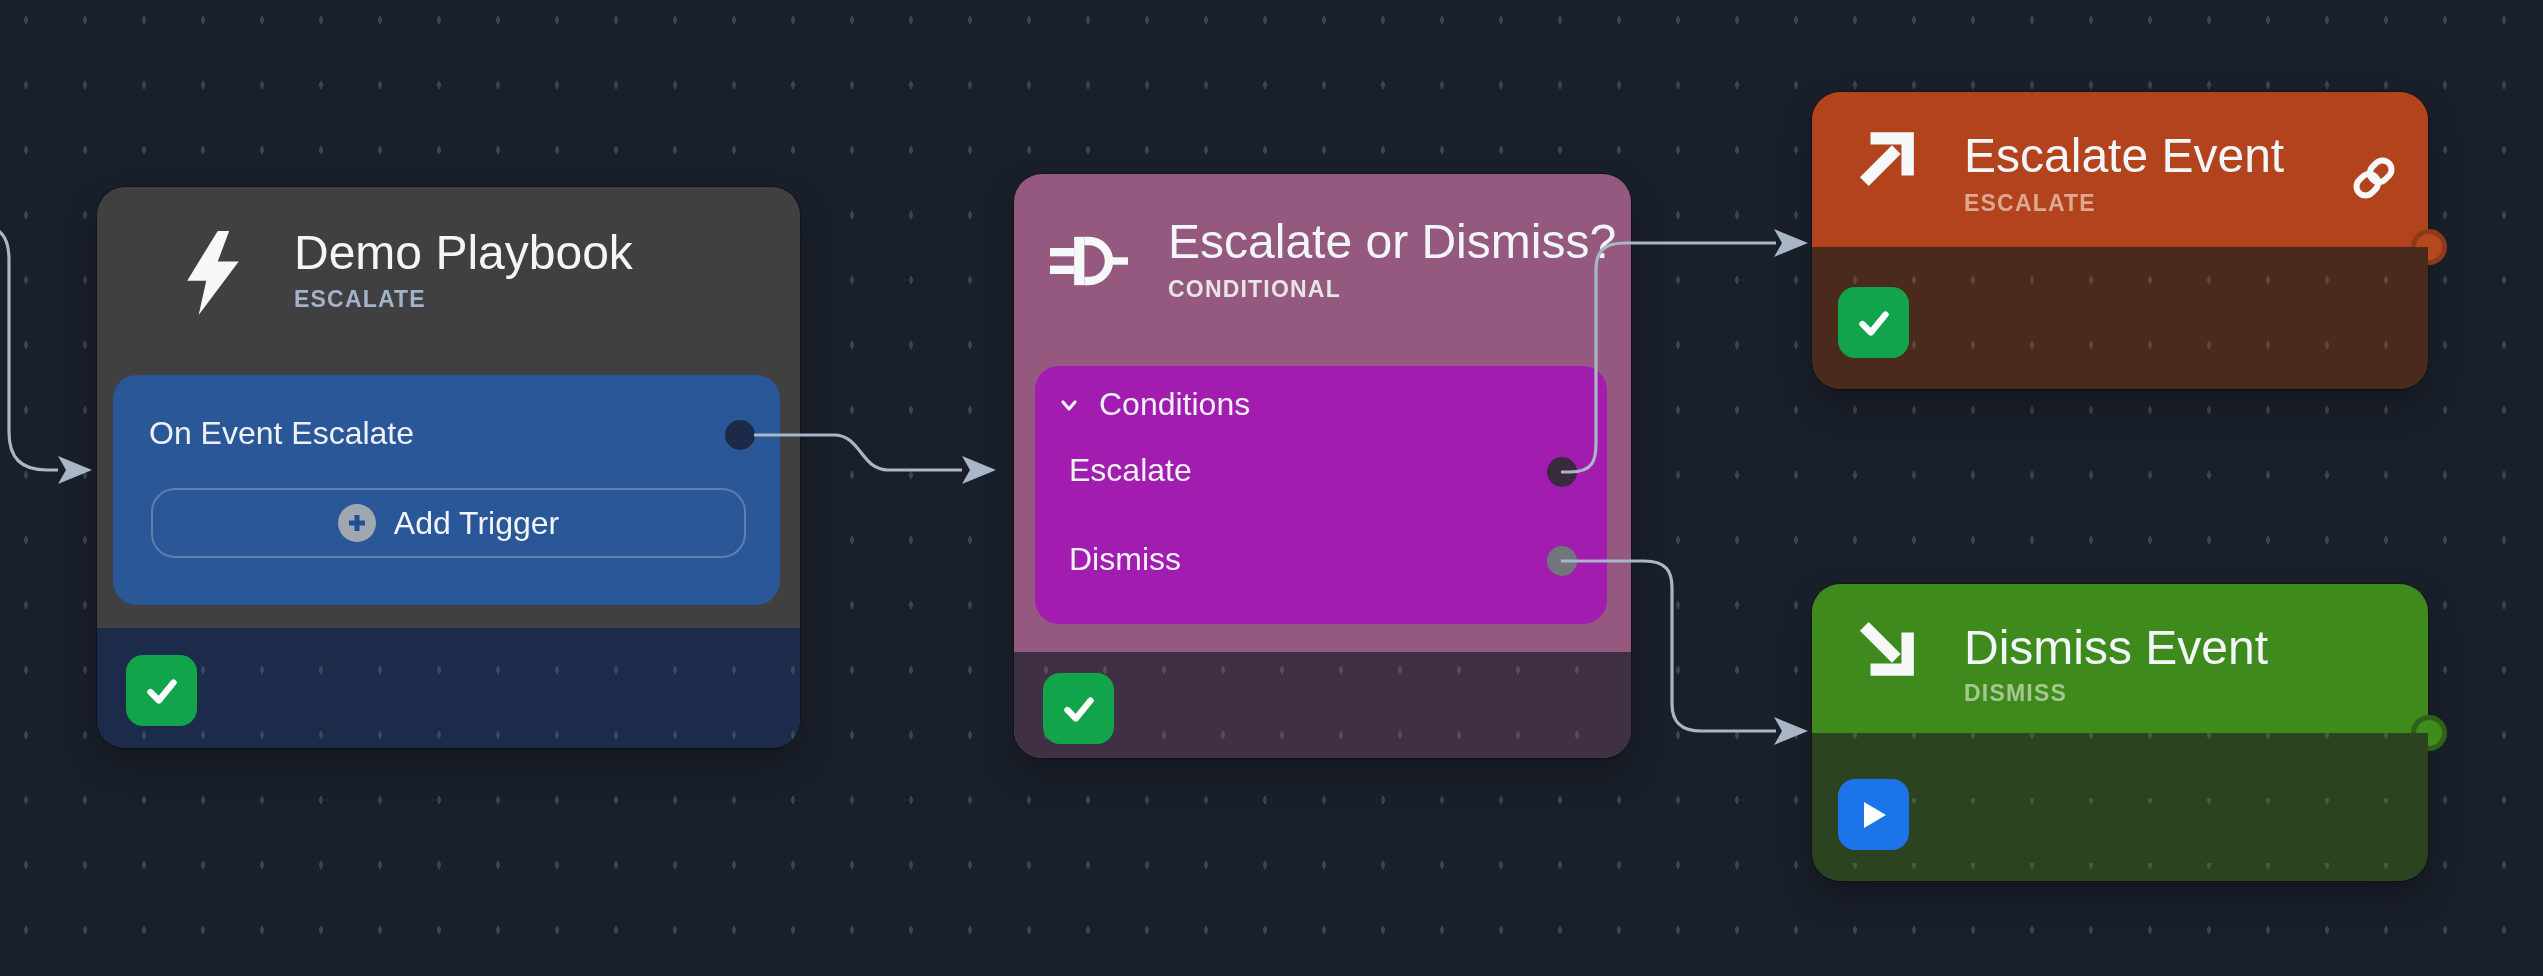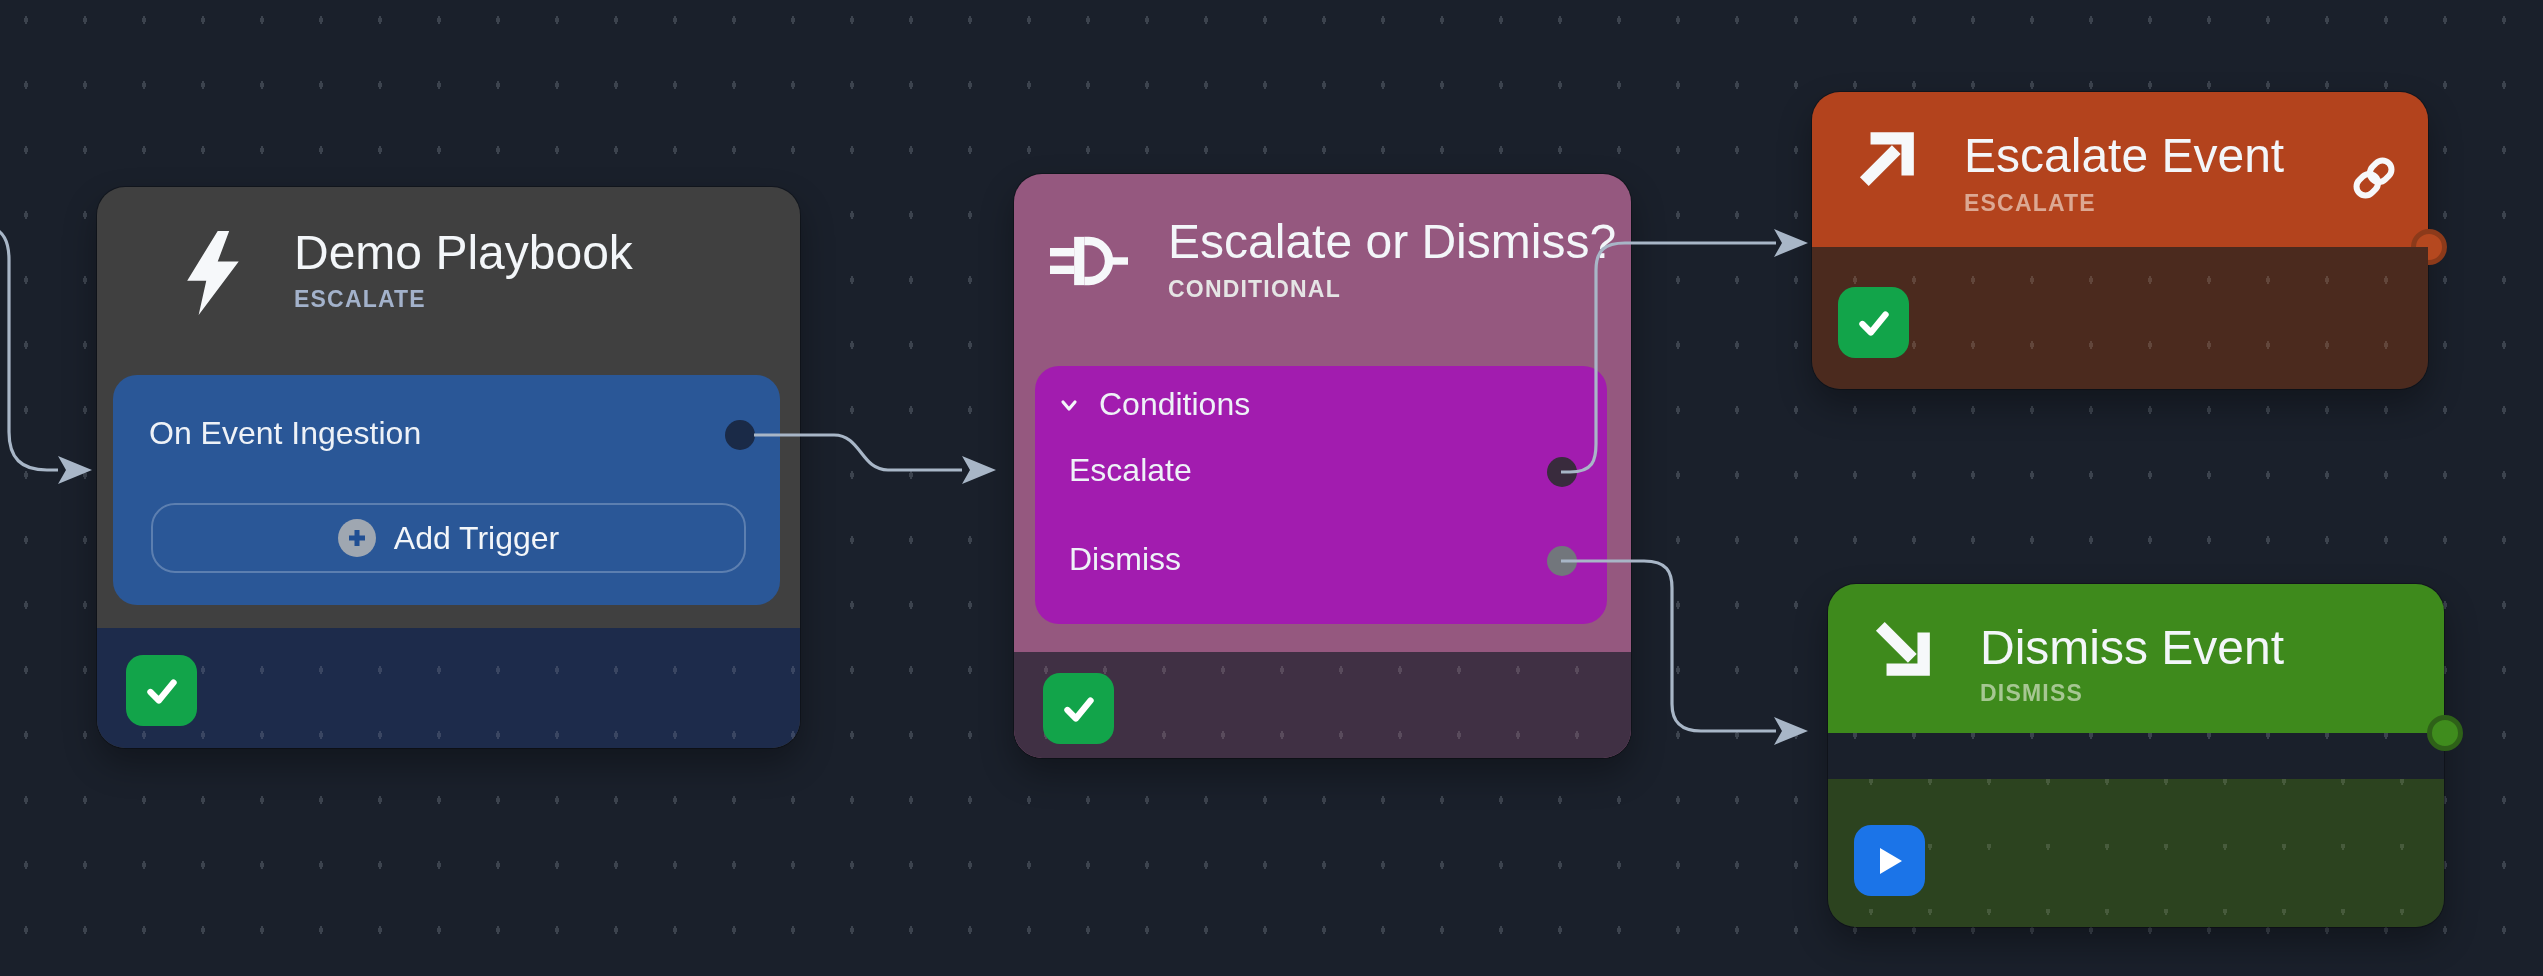--- a/index.html
+++ b/index.html
@@ -33,42 +33,42 @@
     background-image:radial-gradient(1.8px 4.2px at 47px 42px,rgba(255,255,255,.13) 97%,transparent 100%);background-size:59px 65px;}
   .n-trigger .panel{left:16px;top:188px;width:667px;height:230px;background:#2A5797;}
   .n-cond{left:997px;top:174px;width:617px;height:584px;background:#95587F;margin-left:17px;}
   .n-cond .node-footer{height:106px;background-color:#403044;
     background-image:radial-gradient(1.8px 4.2px at 32px 18px,rgba(255,255,255,.13) 97%,transparent 100%);background-size:59px 65px;}
   .n-cond .panel{left:21px;top:192px;width:572px;height:258px;background:#a21caf;}
   .n-esc{left:1812px;top:92px;width:616px;height:297px;}
   .n-esc .node-header{height:155px;background:#B3431D;}
   .n-esc .node-footer{height:142px;background-color:#4B2A1E;
     background-image:radial-gradient(1.8px 4.2px at 43px 33px,rgba(255,255,255,.13) 97%,transparent 100%);background-size:59px 65px;}
-  .n-dis{left:1812px;top:584px;width:616px;height:343px;margin-left:16px;}
+  .n-dis{left:1812px;top:584px;width:616px;height:297px;}
   .n-dis .node-header{height:149px;background:#3E8A1C;}
   .n-dis .node-footer{height:148px;background-color:#2C431F;
     background-image:radial-gradient(1.8px 4.2px at 43px 2px,rgba(255,255,255,.13) 97%,transparent 100%);background-size:59px 65px;}
   .edges{position:absolute;left:0;top:0;width:2543px;height:976px;pointer-events:none;}
 </style>
 </head>
 <body>
 
 <div class="node n-trigger">
   <div class="icon-box" style="left:84px;top:44px;width:62px;height:84px;">
     <svg width="62" height="84" viewBox="0 0 32 44">
         <path d="M19 0 L3 26 L13 26 L9 44 L30 16 L19 16 L25 0 Z" fill="#F6F8FA"></path>
       </svg>
   </div>
   <div class="title" style="left:197px;top:38px;">Demo Playbook</div>
   <div class="subtitle" style="left:197px;top:99px;color:#A3B2CB;">ESCALATE</div>
 
   <div class="panel">
-    <div class="row-label" style="left:36px;top:40px;">On Event Ingestion</div>
+    <div class="row-label" style="left:36px;top:40px;">On Event Escalate</div>
     <div class="port" style="left:612px;top:45px;background:#1A2A47;"></div>
-    <button class="add-btn" style="left:38px;top:128px;width:595px;height:70px;">
+    <button class="add-btn" style="left:38px;top:113px;width:595px;height:70px;">
       <span class="plus-circle">
         <svg width="20" height="20" viewBox="0 0 20 20">
             <path d="M10 2 V18 M2 10 H18" stroke="#214F93" stroke-width="5"></path>
           </svg>
       </span>
       <span>Add Trigger</span>
     </button>
   </div>
 
   <div class="node-footer">

